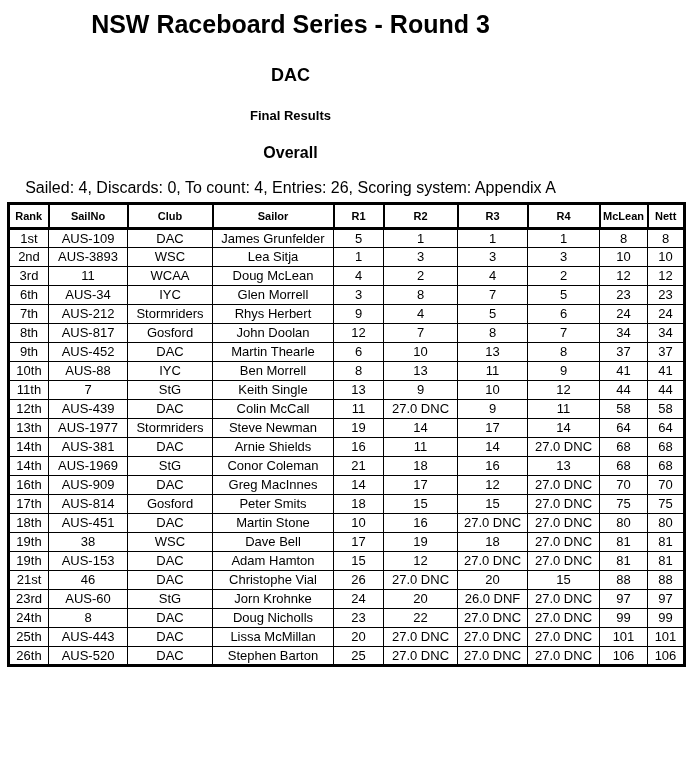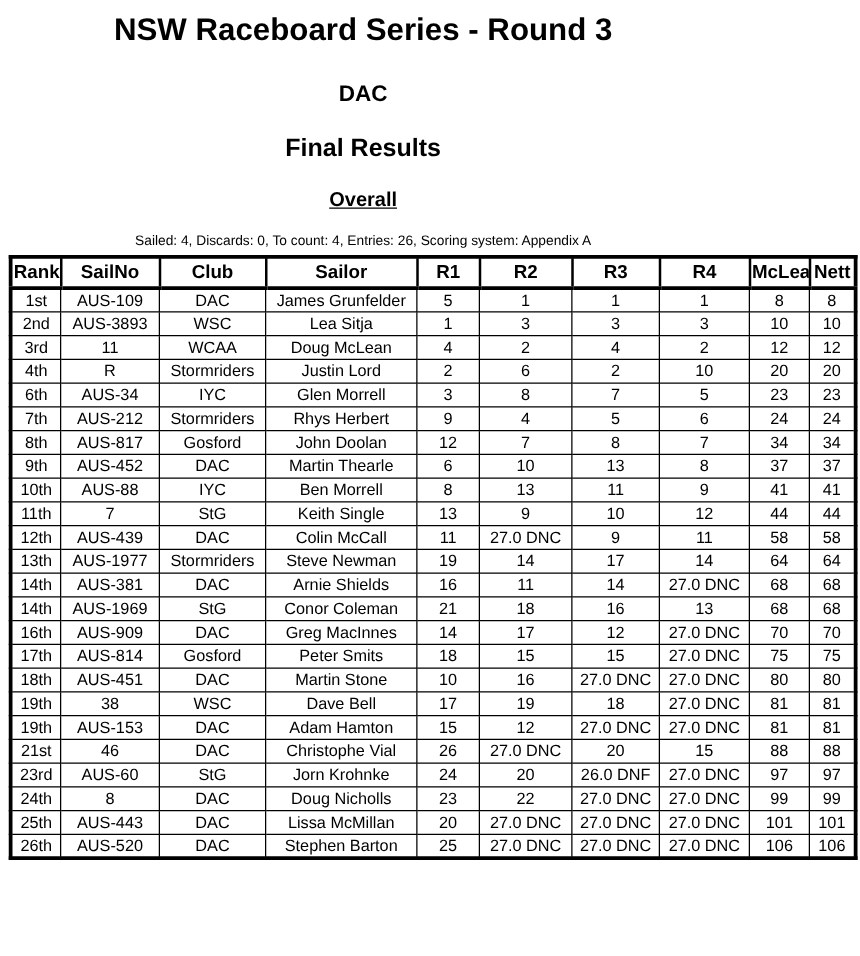--- a/index.html
+++ b/index.html
@@ -24,45 +24,44 @@
     font-weight: bold;
     line-height: 1.15;
   }
   .venue-title {
     margin-top: 26px;
     font-size: 18px;
     font-weight: bold;
   }
   .results-title {
     margin-top: 22px;
-    font-size: 20px;
+    font-size: 13px;
     font-weight: bold;
   }
   .section-title {
     margin-top: 21px;
     font-size: 16px;
     font-weight: bold;
-    text-decoration: underline;
   }
   .summary-line {
     margin-top: 17px;
-    font-size: 11px;
+    font-size: 16px;
     font-weight: normal;
   }
   table.results {
     margin: 5px auto 0 7px;
     border-collapse: collapse;
     table-layout: fixed;
     width: 674px;
     border: 3px solid #000000;
   }
   table.results th {
     border: 2px solid #000000;
     border-bottom: 3px solid #000000;
-    font-size: 15px;
+    font-size: 11px;
     font-weight: bold;
     height: 25px;
     padding: 0 1px;
     text-align: center;
     vertical-align: middle;
     overflow: hidden;
     white-space: nowrap;
   }
   table.results td {
     border: 1px solid #000000;
@@ -153,32 +152,20 @@
           <td>WCAA</td>
           <td>Doug McLean</td>
           <td>4</td>
           <td>2</td>
           <td>4</td>
           <td>2</td>
           <td>12</td>
           <td>12</td>
         </tr>
         <tr>
-          <td>4th</td>
-          <td>R</td>
-          <td>Stormriders</td>
-          <td>Justin Lord</td>
-          <td>2</td>
-          <td>6</td>
-          <td>2</td>
-          <td>10</td>
-          <td>20</td>
-          <td>20</td>
-        </tr>
-        <tr>
           <td>6th</td>
           <td>AUS-34</td>
           <td>IYC</td>
           <td>Glen Morrell</td>
           <td>3</td>
           <td>8</td>
           <td>7</td>
           <td>5</td>
           <td>23</td>
           <td>23</td>

